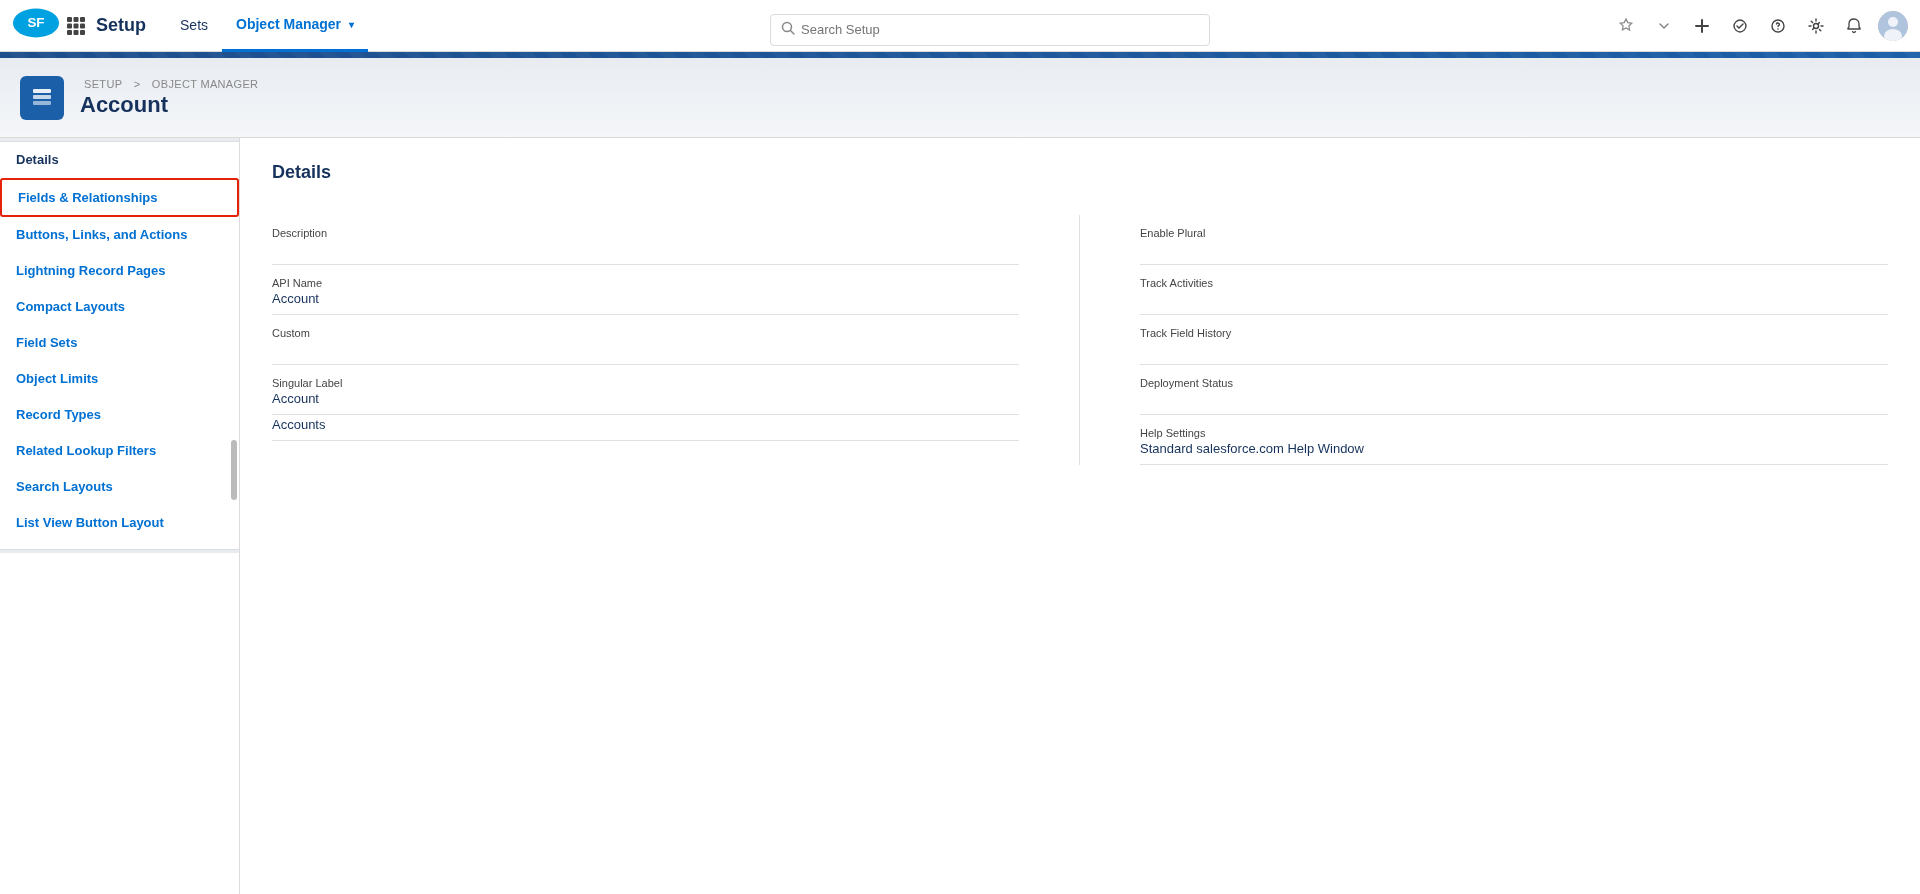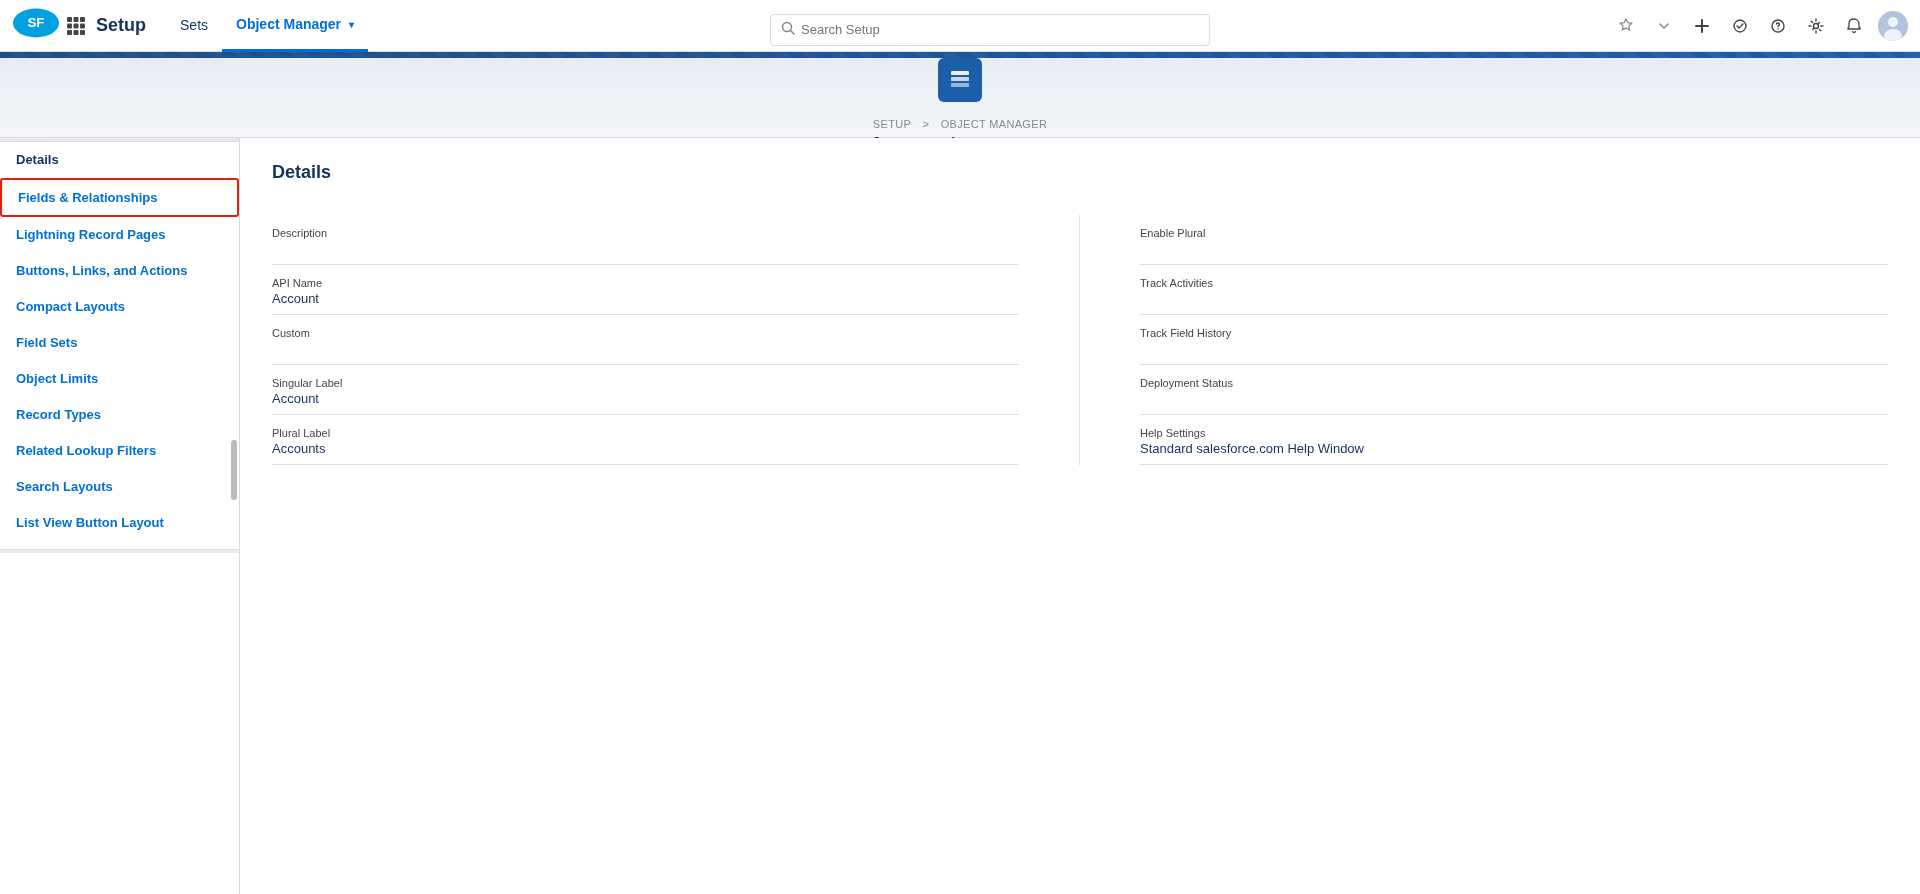--- a/index.html
+++ b/index.html
@@ -363,21 +363,21 @@
         <circle cx="15" cy="11" r="5" fill="#fff" opacity="0.8"></circle>
         <ellipse cx="15" cy="25" rx="9" ry="7" fill="#fff" opacity="0.8"></ellipse>
       </svg>
     </div>
   </div>
 </div>
 
 <div class="header-bg" style="height: 6px;"></div>
 
 <div class="page-header header-bg" style="height: 80px; padding: 0 20px; background: linear-gradient(to bottom, #e8ecf1, #f4f6f9);">
-  <div style="display:flex; align-items:center; gap:16px; width:100%; height:100%;flex-direction:column;">
+  <div style="display:flex; align-items:center; gap:16px; width:100%; height:100%;">
     <div class="page-header-icon">
       <svg width="24" height="24" viewBox="0 0 24 24" fill="white">
         <rect x="3" y="3" width="18" height="4" rx="1" opacity="0.9"></rect>
         <rect x="3" y="9" width="18" height="4" rx="1" opacity="0.75"></rect>
         <rect x="3" y="15" width="18" height="4" rx="1" opacity="0.55"></rect>
       </svg>
     </div>
     <div class="page-header-text">
       <div class="breadcrumb">
         <span>SETUP</span>
@@ -397,24 +397,24 @@
 
     <div class="sidebar-item active-section">
       <span>Details</span>
     </div>
 
     <div class="sidebar-item highlighted">
       <span>Fields &amp; Relationships</span>
     </div>
 
     <div class="sidebar-item">
+      <span>Buttons, Links, and Actions</span>
+    </div>
+    <div class="sidebar-item">
       <span>Lightning Record Pages</span>
-    </div>
-    <div class="sidebar-item">
-      <span>Buttons, Links, and Actions</span>
     </div>
     <div class="sidebar-item">
       <span>Compact Layouts</span>
     </div>
     <div class="sidebar-item">
       <span>Field Sets</span>
     </div>
     <div class="sidebar-item">
       <span>Object Limits</span>
     </div>
@@ -457,21 +457,20 @@
           <span class="detail-label">Custom</span>
           <span class="detail-value empty">&nbsp;</span>
         </div>
 
         <div class="detail-field">
           <span class="detail-label">Singular Label</span>
           <span class="detail-value">Account</span>
         </div>
 
         <div class="detail-field">
-          <span class="detail-label">Plural Label</span>
           <span class="detail-value">Accounts</span>
         </div>
       </div>
 
       <div class="details-col">
 
         <div class="detail-field">
           <span class="detail-label">Enable Plural</span>
           <span class="detail-value empty">&nbsp;</span>
         </div>

